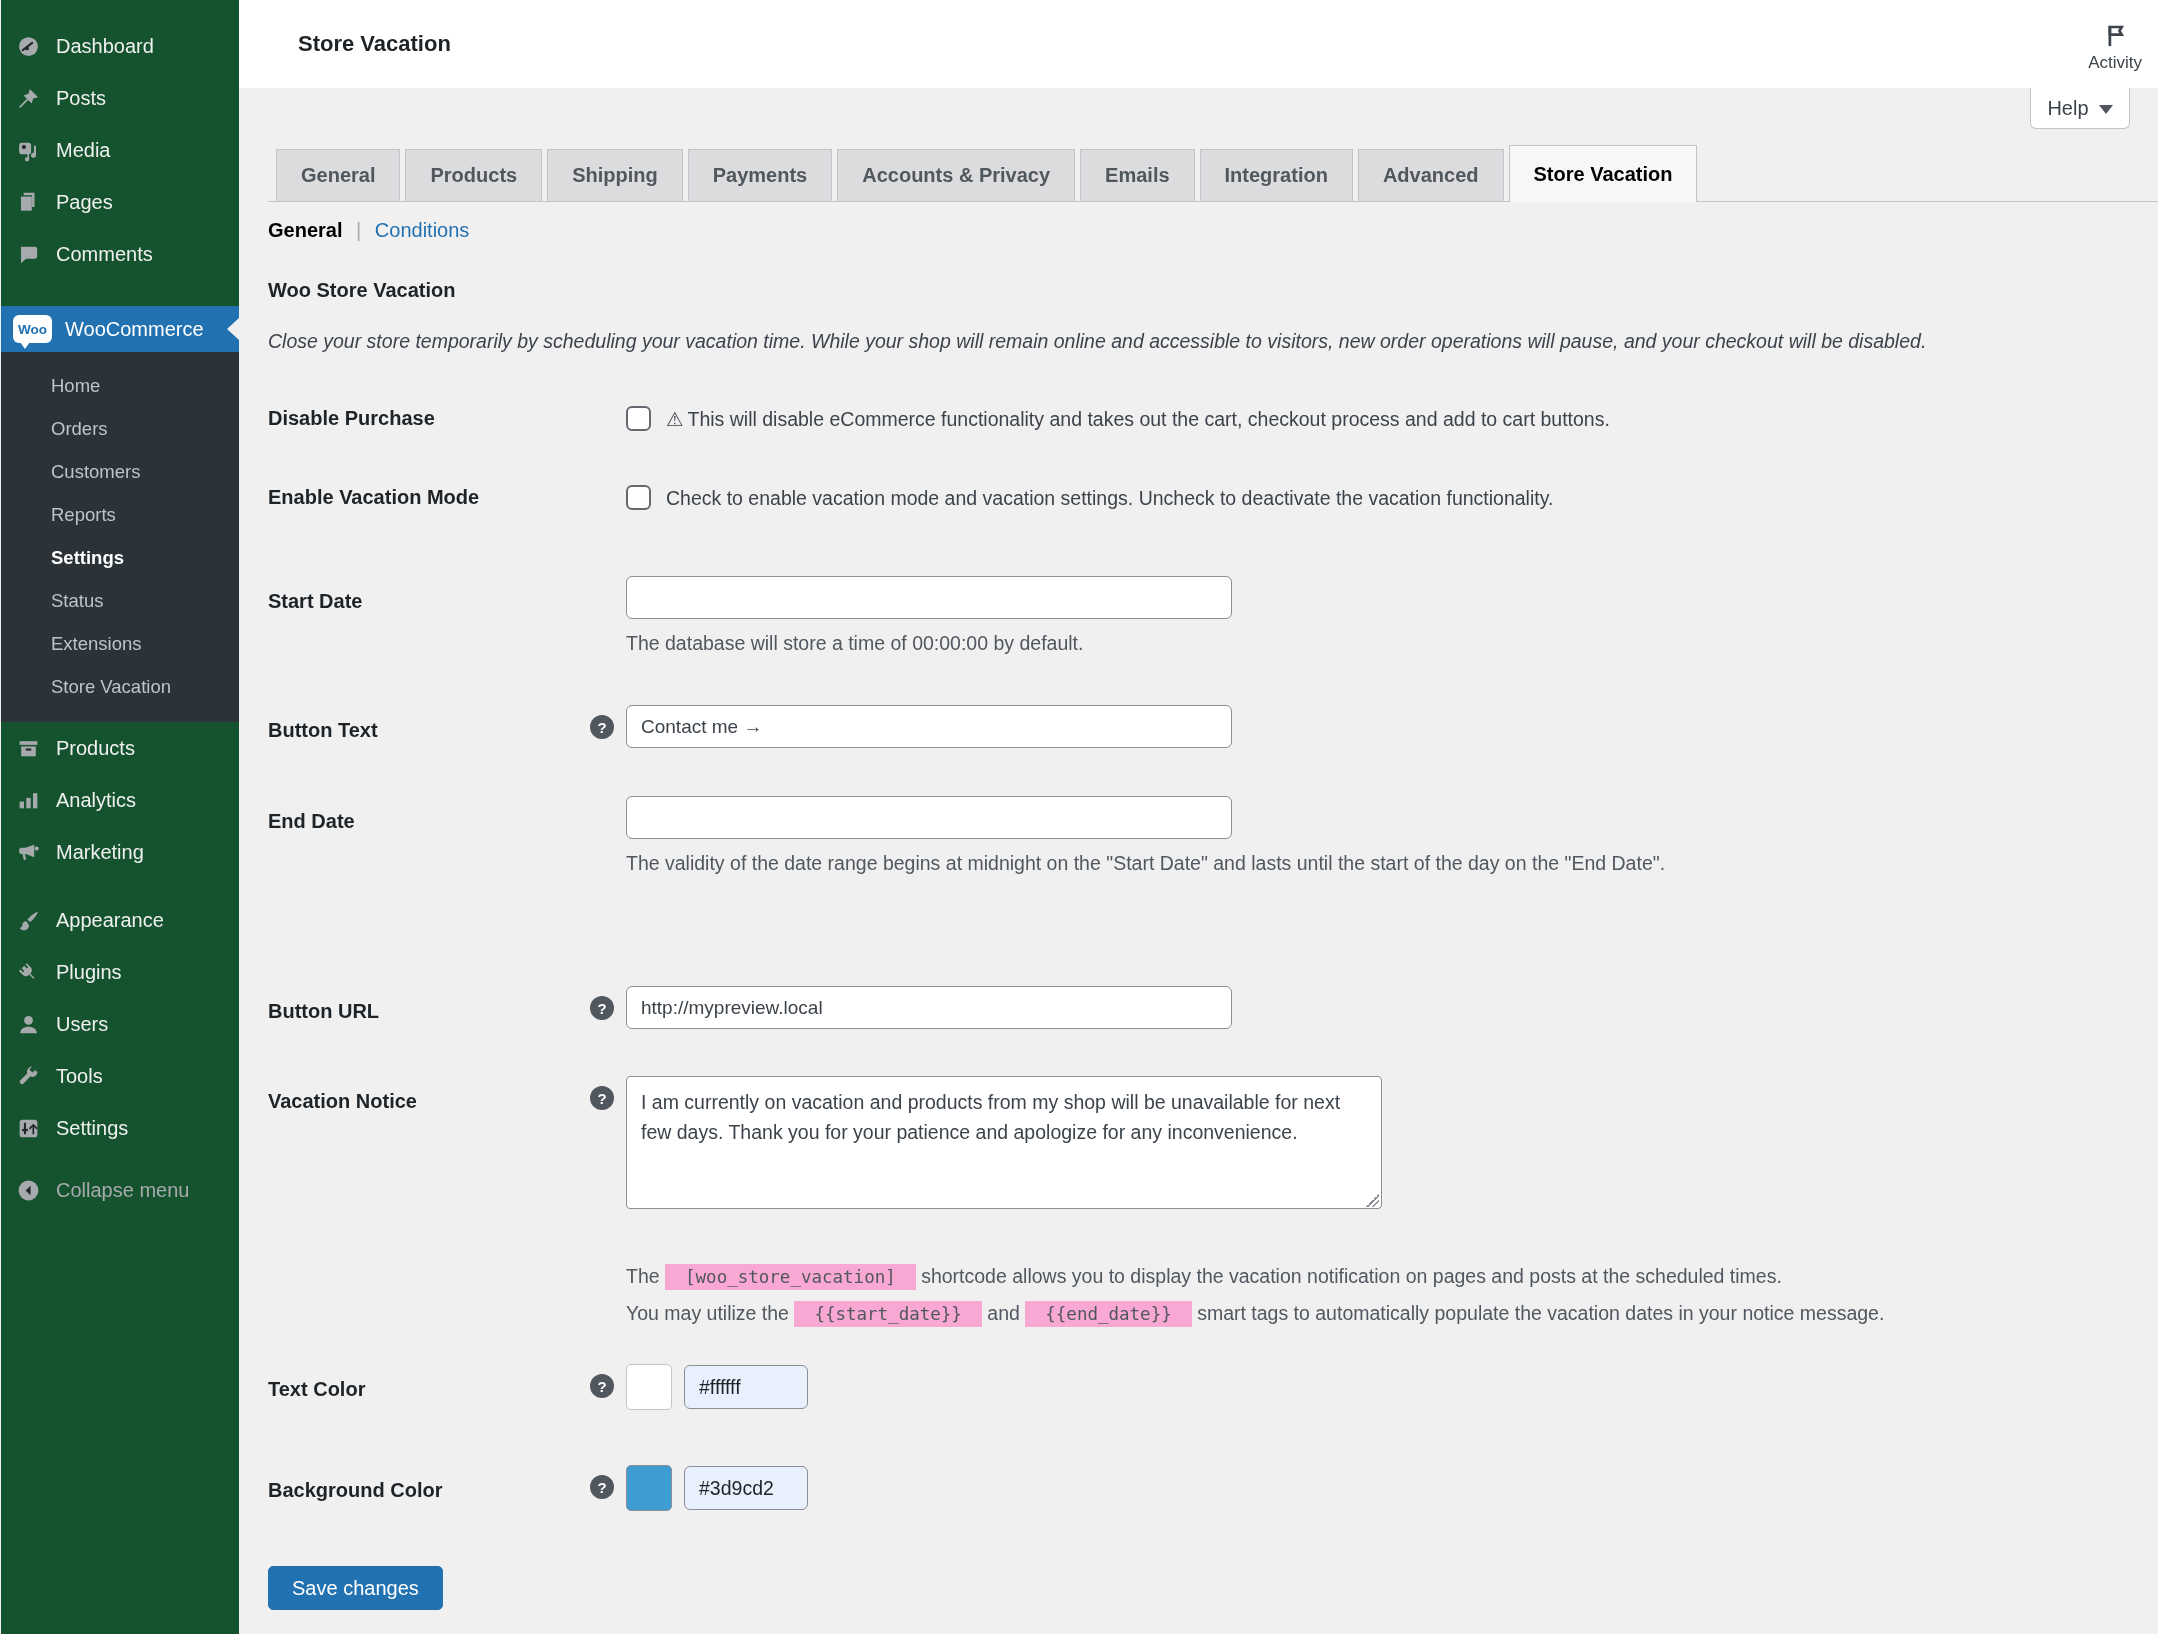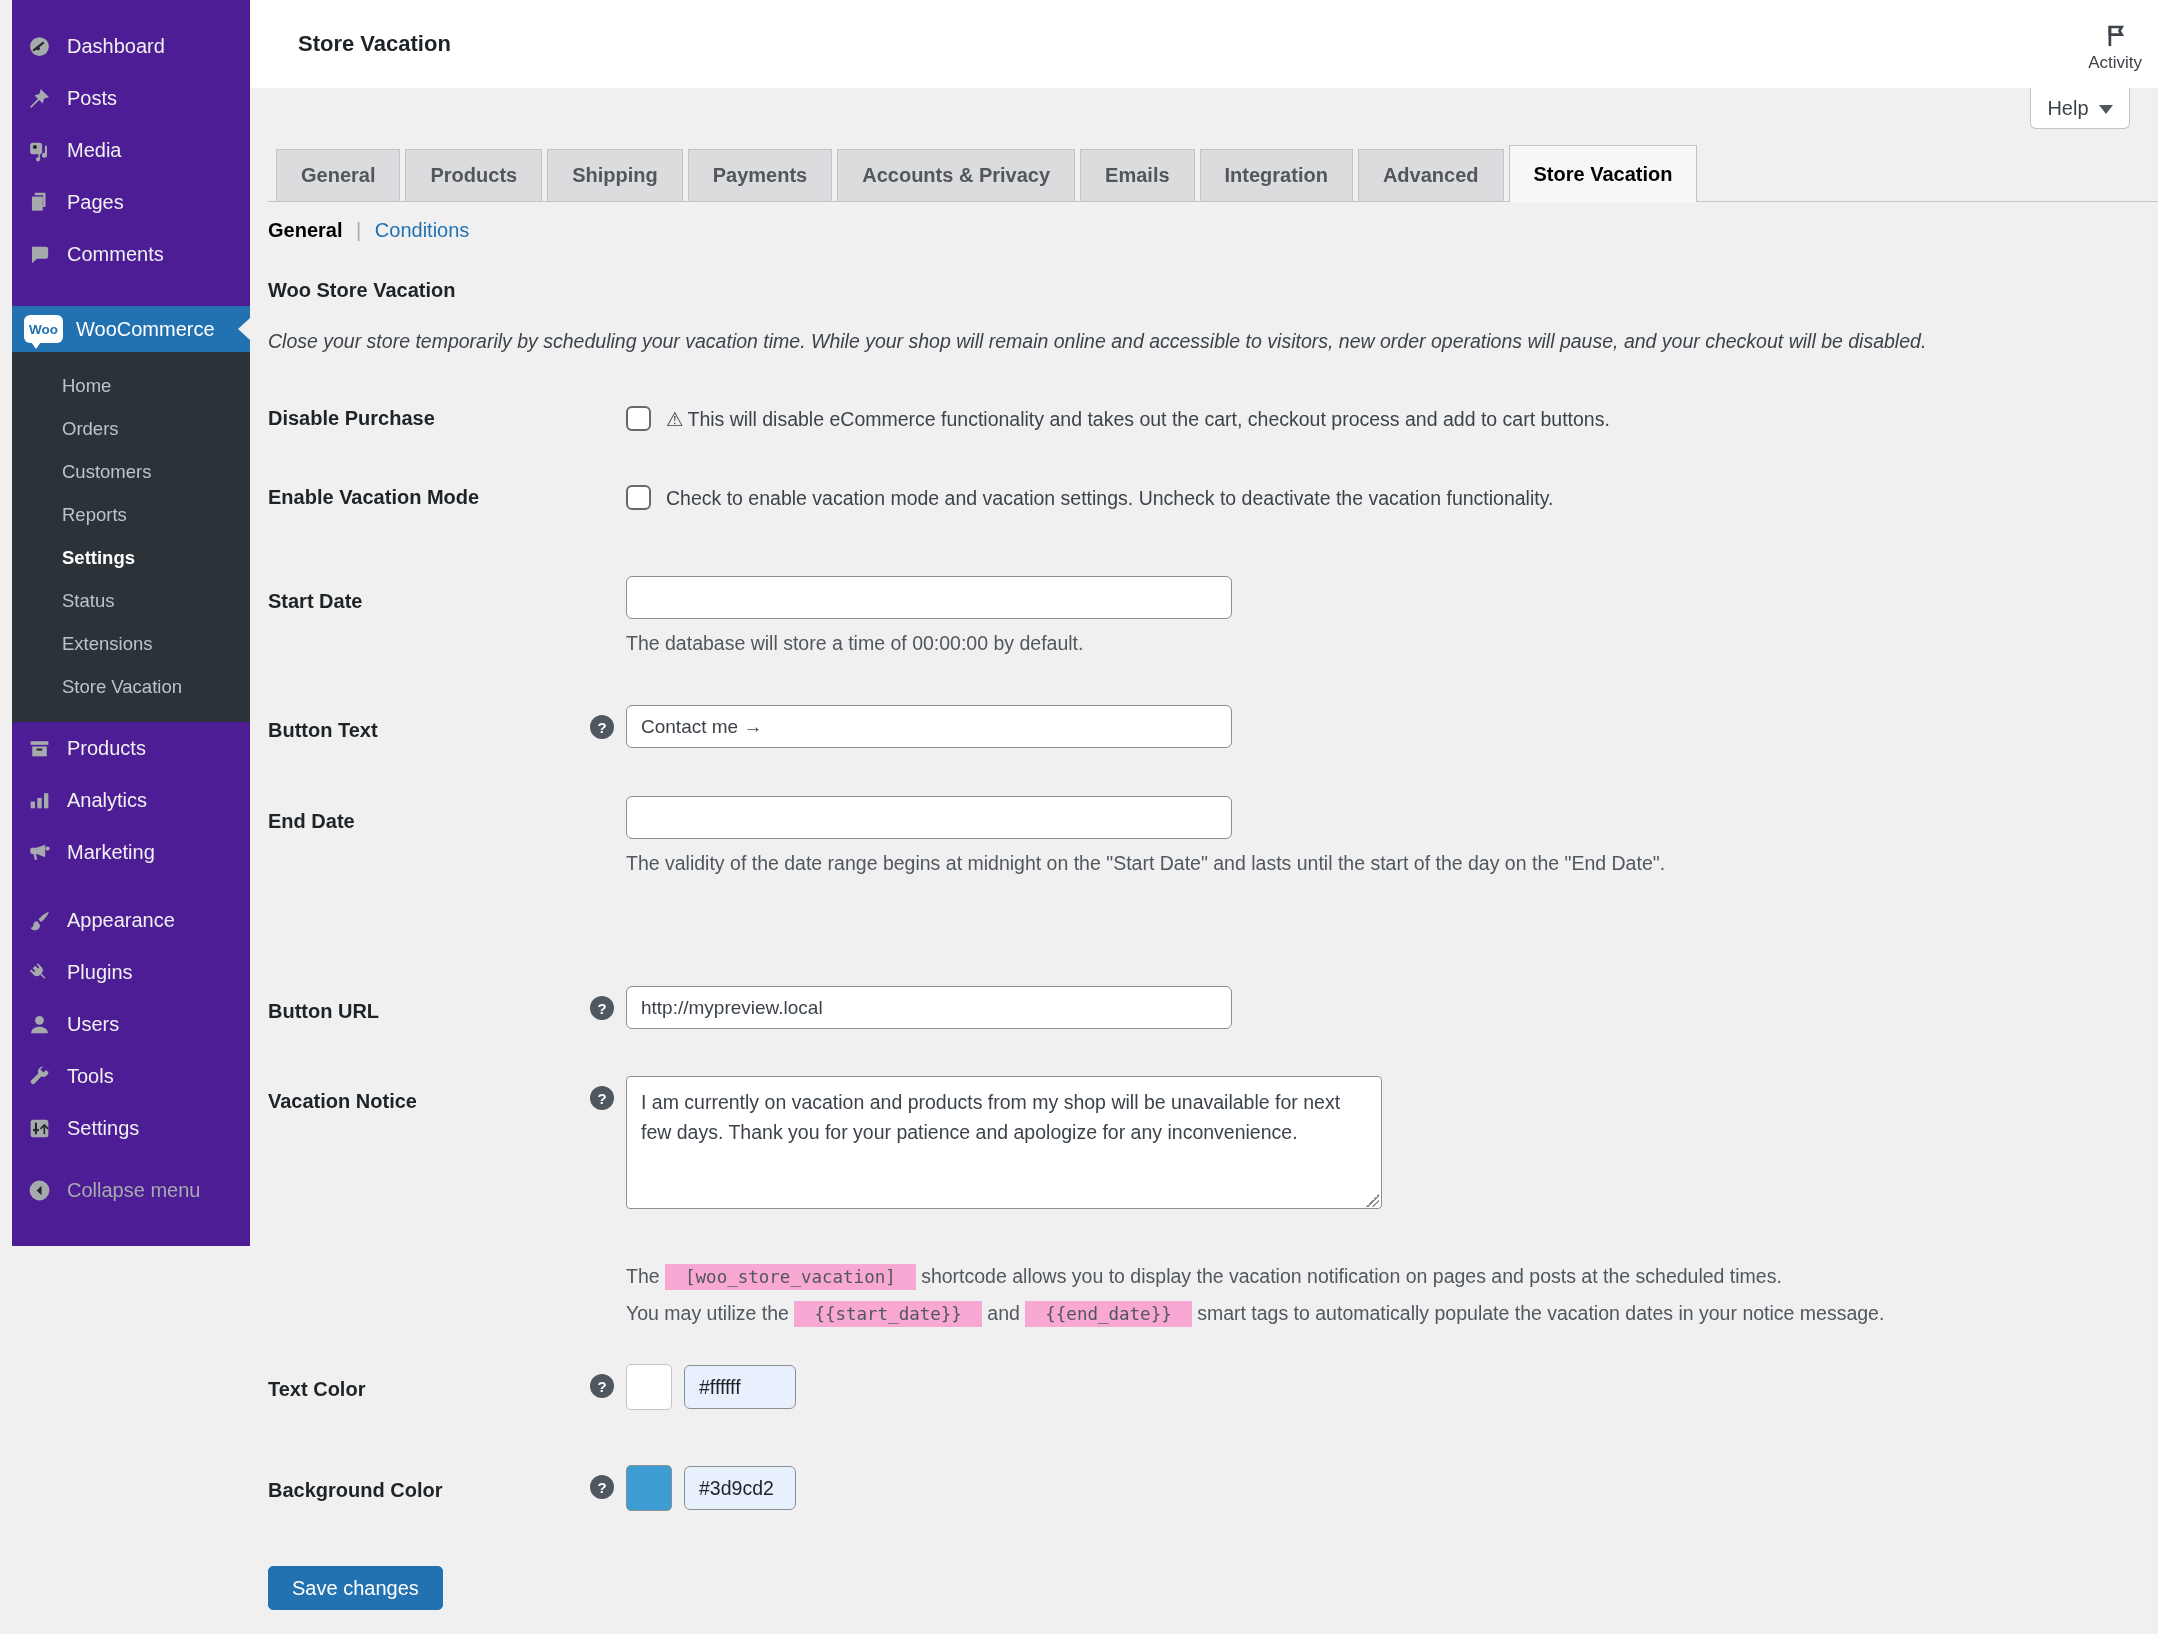--- a/index.html
+++ b/index.html
@@ -1,21 +1,21 @@
 <!DOCTYPE html>
 <html><head>
 <meta charset="utf-8">
 <style>
   * { margin:0; padding:0; box-sizing:border-box; }
   html,body { width:2158px; height:1634px; }
   body { font-family:"Liberation Sans","DejaVu Sans",sans-serif; background:#f0f0f1; overflow:hidden; }
   .app { position:relative; width:2158px; height:1634px; }
 
   
-  .sidebar { position:absolute; left:12px; top:0; width:238px; height:1246px; background:#4c1d95; z-index:5; }
+  .sidebar { position:absolute; left:1px; top:0; width:238px; height:1634px; background:#14532d; z-index:5; }
   .menu-top { padding-top:20px; }
   .mi { display:flex; align-items:center; gap:15px; height:52px; padding-left:14px;
         color:#f0f0f1; font-size:20px; text-decoration:none; cursor:pointer; }
   .mi .ico { width:26px; height:26px; display:flex; align-items:center; justify-content:center; color:#a7aaad; flex:0 0 26px; }
   .mi .ico svg { width:25px; height:25px; fill:currentColor; }
   .menu-sep { height:26px; }
   .menu-sep.small { height:16px; }
 
   .wc-item { position:relative; display:flex; align-items:center; gap:13px; height:46px;
              padding-left:12px; background:#2271b1; color:#fff; font-size:20px; cursor:pointer; }
@@ -92,21 +92,21 @@
   .ta-grip { position:absolute; right:3px; bottom:6px; width:13px; height:13px; pointer-events:none;
          background:
            linear-gradient(135deg, transparent 0 50%, #8c8f94 50% 58%, transparent 58% 72%, #8c8f94 72% 80%, transparent 80%); }
 
   .shortcode-block { font-size:19.5px; color:#50575e; line-height:36px; }
   code.chip { font-family:"DejaVu Sans Mono",monospace; font-size:17.5px; background:#f9a8d4;
               padding:3px 20px; border-radius:0; color:#50575e; }
 
   .colorrow { display:flex; align-items:center; gap:12px; }
   .swatch { width:46px; height:46px; border:1px solid #c3c4c7; border-radius:5px; cursor:pointer; flex:0 0 46px; }
-  .color-input { width:112px; height:44px; background:#e8f0fe; border:1px solid #8c8f94; border-radius:6px;
+  .color-input { width:124px; height:44px; background:#e8f0fe; border:1px solid #8c8f94; border-radius:6px;
               padding:0 14px; font-size:19.5px; color:#1d2327; font-family:inherit; }
 
   .save-btn { height:44px; padding:8px 23px; background:#2271b1; border:1px solid #2271b1; border-radius:5px;
               color:#fff; font-size:20px; font-family:inherit; cursor:pointer; }
 
   
   .r-enable   { margin-bottom:63px; }
   .r-disable  { margin-bottom:49px; }
   .r-start    { margin-bottom:50px; }
   .r-end      { margin-bottom:111px; }

